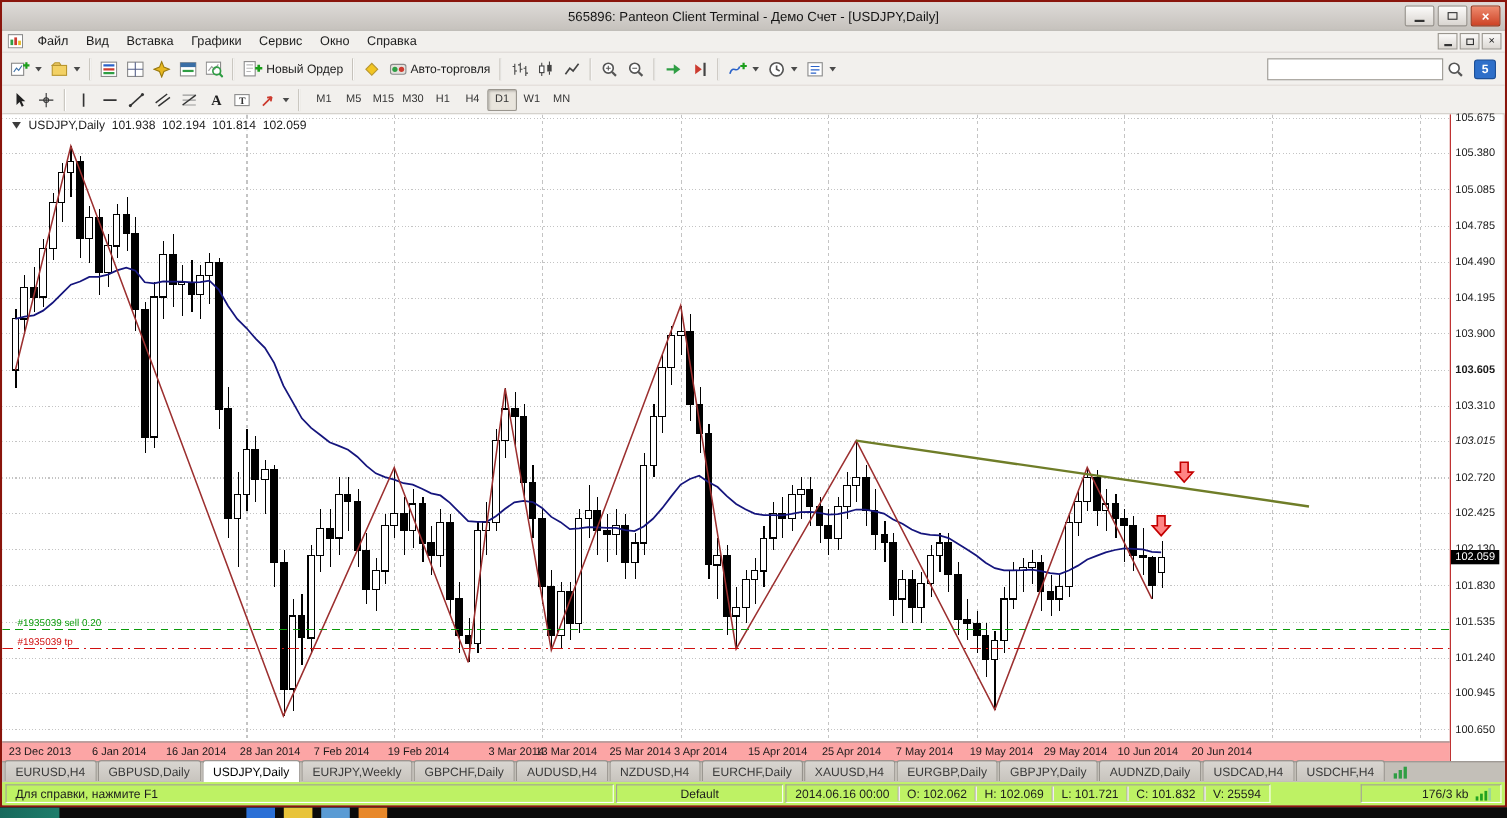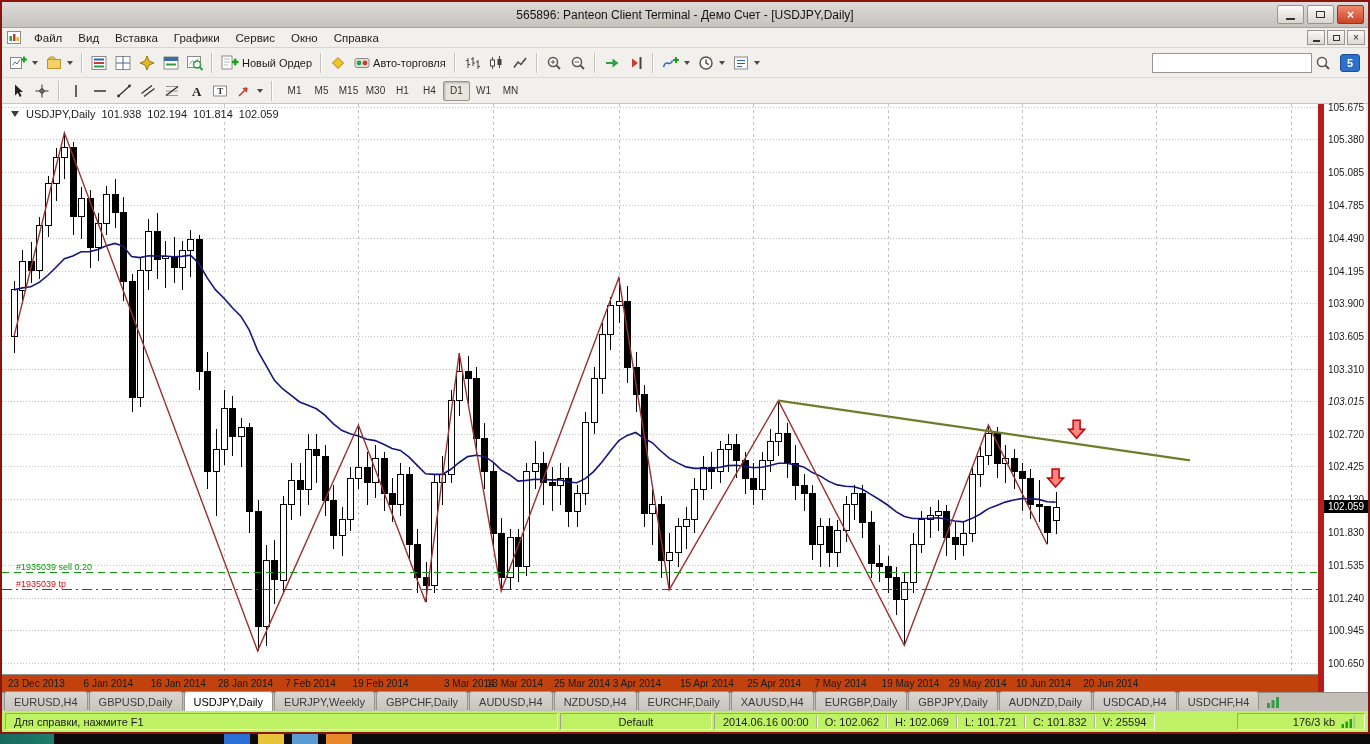--- a/index.html
+++ b/index.html
@@ -40,24 +40,24 @@
   .searchbox{display:flex;align-items:center;margin-right:6px}
   .searchbox input{width:150px;height:18px;border:1px solid #9a968f;background:#fff;font-size:11px;padding:0 4px;font-family:inherit}
   .sbtn{width:22px;height:20px;display:flex;align-items:center;justify-content:center;border:1px solid transparent}
   .mql5{width:20px;height:18px;background:#2e6fc9;border:1px solid #1d4f96;border-radius:3px;color:#fff;font-size:11px;font-weight:bold;display:flex;align-items:center;justify-content:center;margin-right:8px}
 
   
   .plot{position:absolute;left:0;top:102px;width:1316px;height:570px;background:#ffffff;overflow:hidden}
   .plot svg{display:block}
   .chart-header{position:absolute;left:7px;top:4px;display:flex;align-items:center;gap:6px;font-size:11px;color:#1b1b1b;background:rgba(255,255,255,.75);padding:0 2px}
   .hdr-caret{width:0;height:0;border-left:4px solid transparent;border-right:4px solid transparent;border-top:6px solid #3c3c3c;margin-right:1px}
-  .price-axis{position:absolute;left:1316px;top:102px;width:48px;height:588px;background:#fff;border-left:6px solid #b91c1c;box-sizing:border-box}
+  .price-axis{position:absolute;left:1316px;top:102px;width:48px;height:588px;background:#fff;border-left:1px solid #b91c1c;box-sizing:border-box}
   .plabel{position:absolute;left:4px;font-size:10px;color:#1a1a1a;white-space:nowrap}
   .price-tag{position:absolute;left:0;background:#000;color:#fff;font-size:10px;padding:1px 3px 1px 4px;min-width:44px;box-sizing:border-box}
-  .date-axis{position:absolute;left:0;top:672px;width:1316px;height:18px;background:#c2410c;border-top:1px solid #8d8d8d;box-sizing:border-box}
+  .date-axis{position:absolute;left:0;top:672px;width:1316px;height:18px;background:#fca5a5;border-top:1px solid #8d8d8d;box-sizing:border-box}
   .dlabel{position:absolute;top:3px;font-size:10px;color:#1a1a1a;white-space:nowrap}
 
   
   .tabbar{position:absolute;left:0;top:690px;width:100%;height:19px;background:#c3bfb8;border-top:1px solid #94908a;display:flex;align-items:flex-end;padding-left:2px;box-sizing:border-box}
   .tab{height:17px;margin:1px 1px 0 0;padding:1px 9px 0 9px;font-size:11px;color:#3a3a3a;background:linear-gradient(#d9d6d1,#c8c4be);border:1px solid #96928c;border-bottom:none;border-radius:3px 3px 0 0;white-space:nowrap;display:flex;align-items:center}
   .tab.active{background:#ffffff;color:#000;height:18px;position:relative;z-index:2}
   .tabbar-icon{margin-left:6px;margin-bottom:3px;display:flex}
 
   
   .statusbar{position:absolute;left:0;top:709px;width:100%;height:21px;background:#bef264;display:flex;align-items:stretch;padding:1px 2px;box-sizing:border-box;font-size:11px;color:#1d1d1d}
@@ -660,21 +660,21 @@
   </div>
 
   <div class="price-axis" id="price-axis">
       <div class="plabel" style="top: -2.23301px;">105.675</div>
       <div class="plabel" style="top: 30.4175px;">105.380</div>
       <div class="plabel" style="top: 63.068px;">105.085</div>
       <div class="plabel" style="top: 96.2718px;">104.785</div>
       <div class="plabel" style="top: 128.922px;">104.490</div>
       <div class="plabel" style="top: 161.573px;">104.195</div>
       <div class="plabel" style="top: 194.223px;">103.900</div>
-      <div class="plabel" style="top: 226.874px;">103.605</div>
+      <div class="plabel" style="top: 226.874px; font-weight: bold;">103.605</div>
       <div class="plabel" style="top: 259.524px;">103.310</div>
       <div class="plabel" style="top: 292.175px; font-style: italic;">103.015</div>
       <div class="plabel" style="top: 324.825px;">102.720</div>
       <div class="plabel" style="top: 357.476px;">102.425</div>
       <div class="plabel" style="top: 390.126px;">102.130</div>
       <div class="plabel" style="top: 423.33px;">101.830</div>
       <div class="plabel" style="top: 455.981px;">101.535</div>
       <div class="plabel" style="top: 488.631px;">101.240</div>
       <div class="plabel" style="top: 521.282px;">100.945</div>
       <div class="plabel" style="top: 553.932px;">100.650</div>

